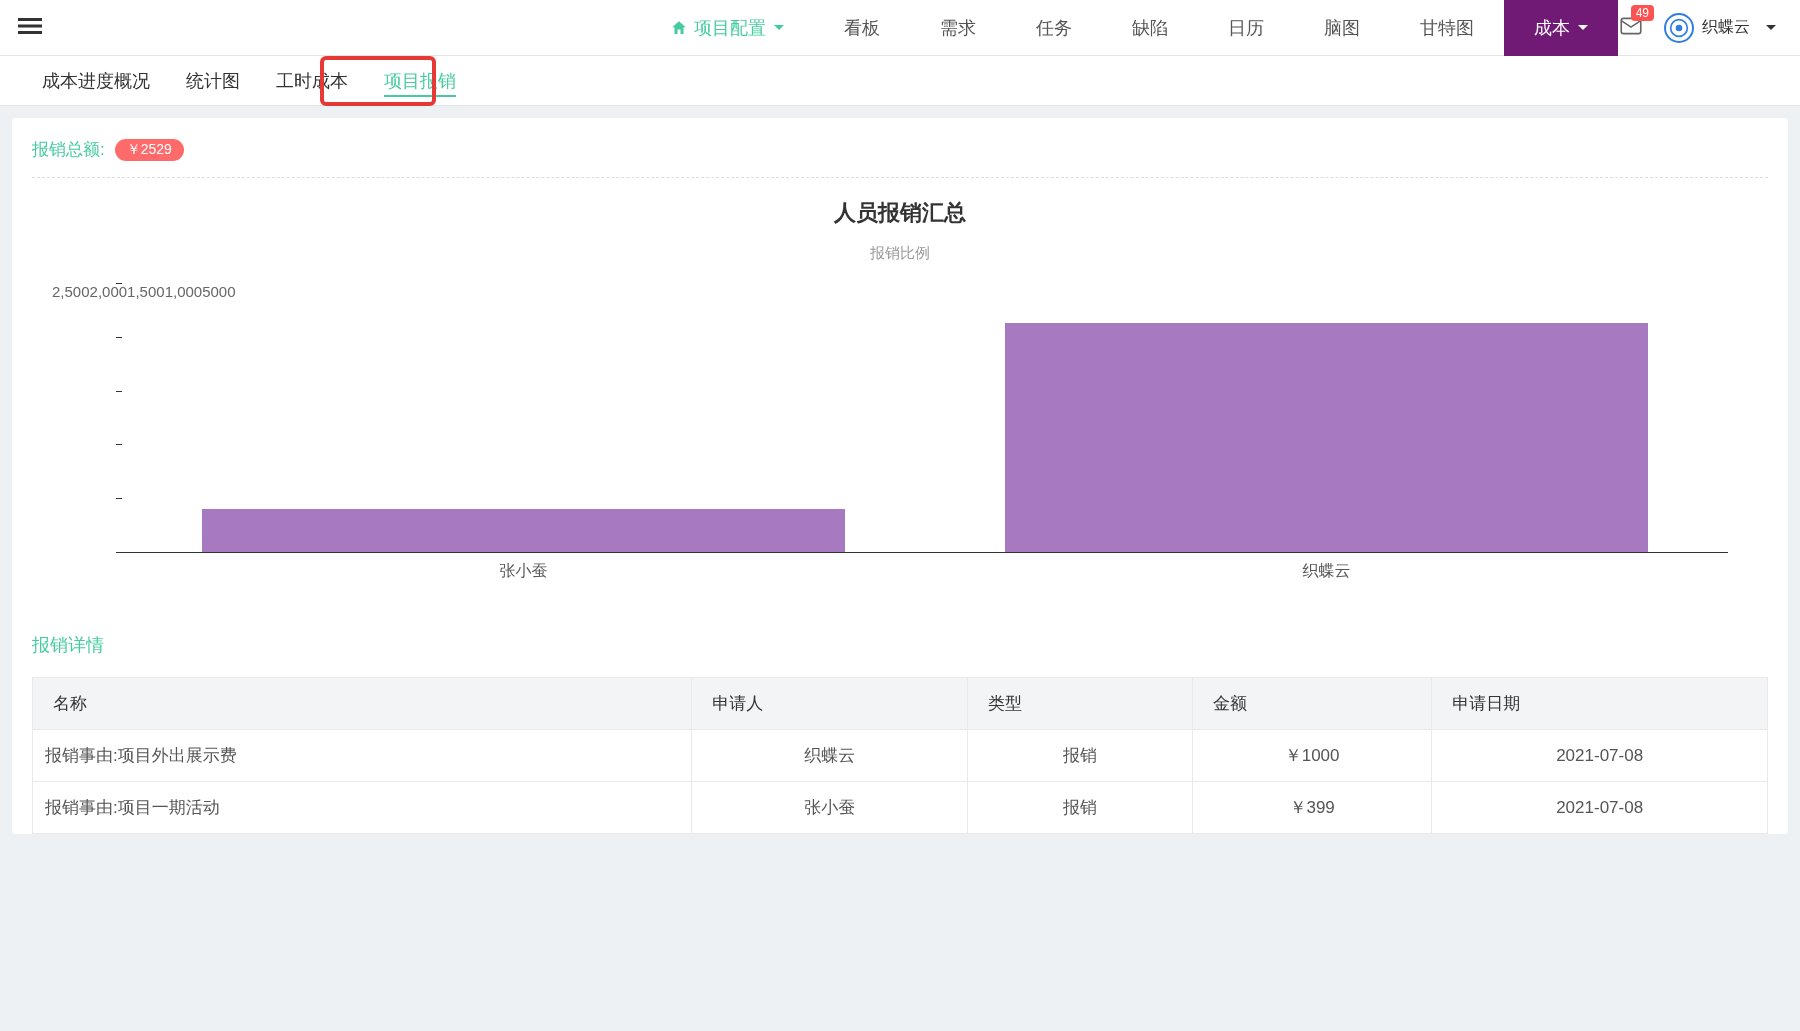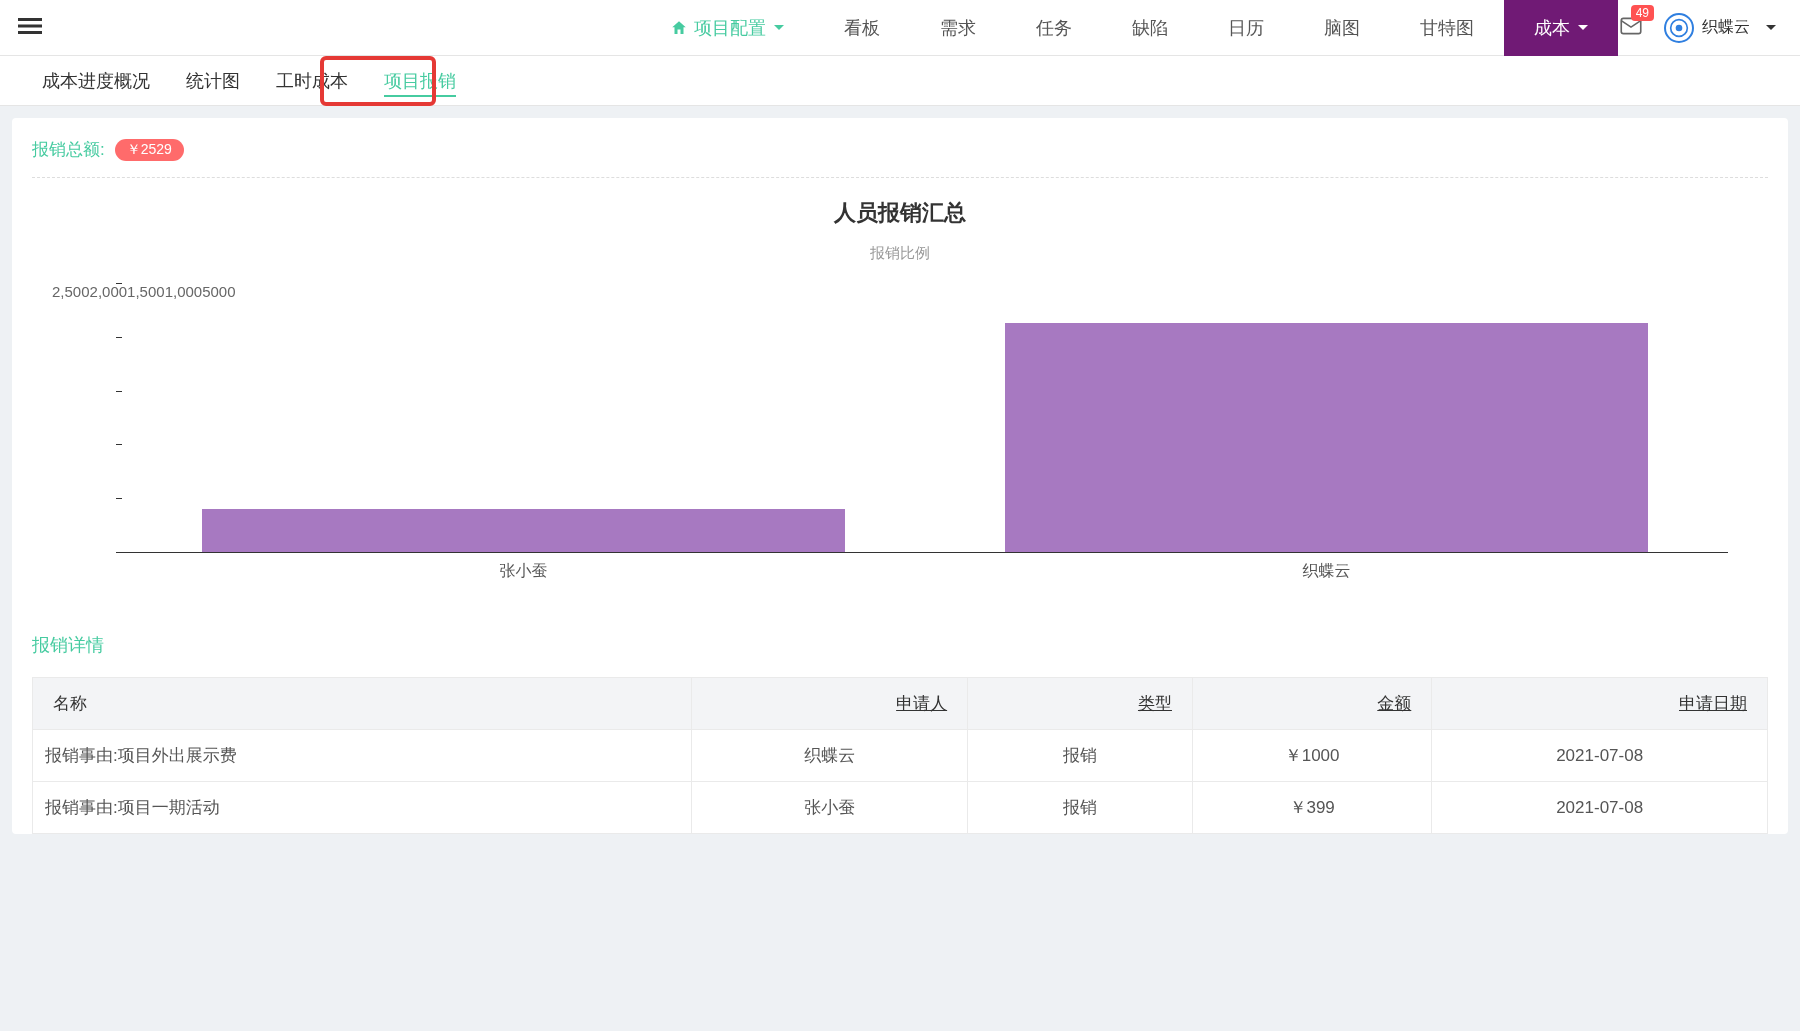--- a/index.html
+++ b/index.html
@@ -245,21 +245,21 @@
     }
     thead th {
       background: #f3f4f6;
       padding: 14px 20px;
       text-align: left;
       font-weight: 500;
       color: #333;
       border: 1px solid #eaeaea;
       font-size: 17px;
     }
-    thead th:not(:first-child) { text-align: right; text-decoration: underline; }
+    thead th:not(:first-child) { text-align: left; }
     tbody td {
       padding: 14px 12px;
       border: 1px solid #eaeaea;
       color: #555;
       font-size: 17px;
     }
     tbody td:not(:first-child) { text-align: center; }
     .col-name { width: 38%; }
   </style>
 </head>

